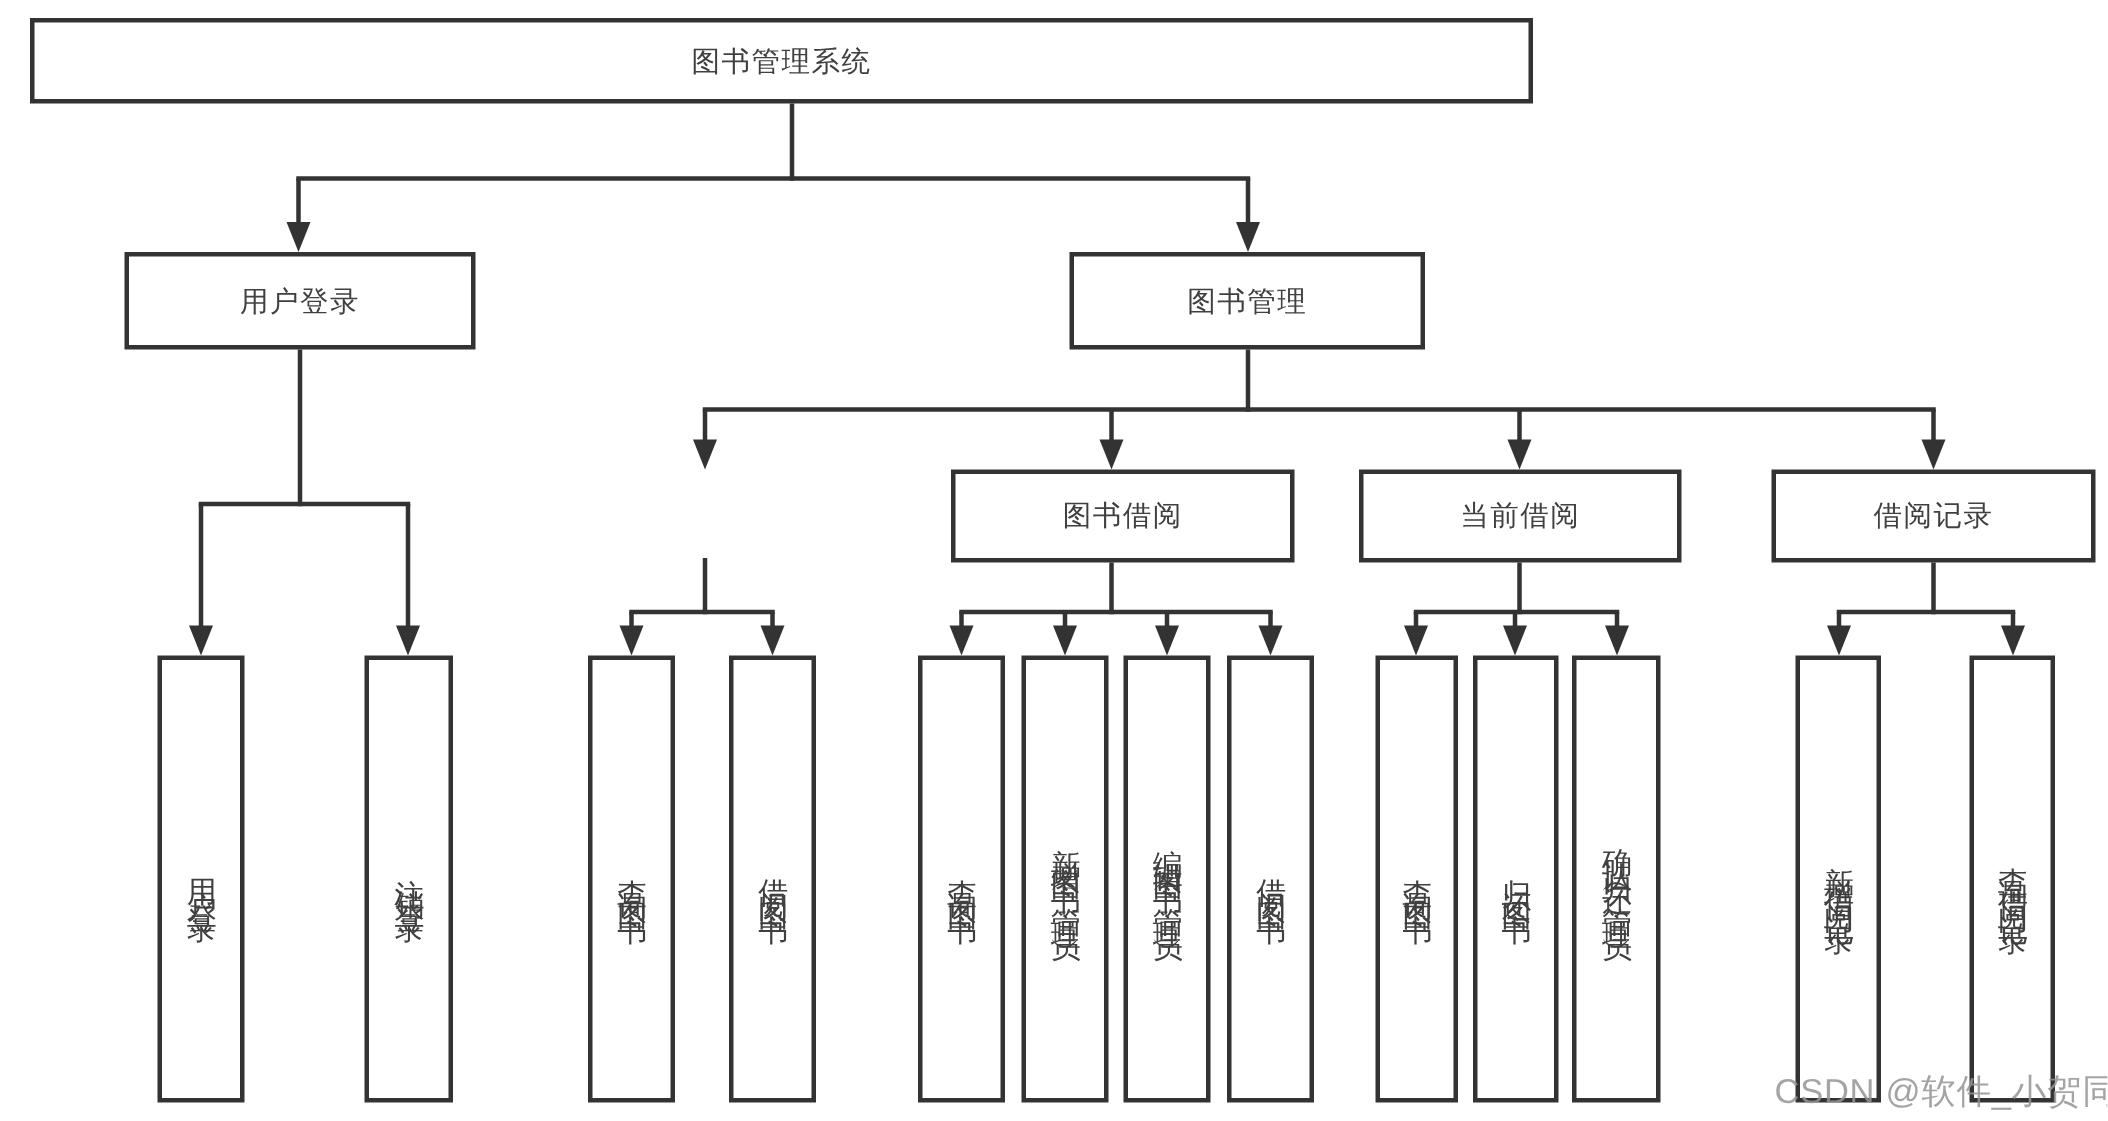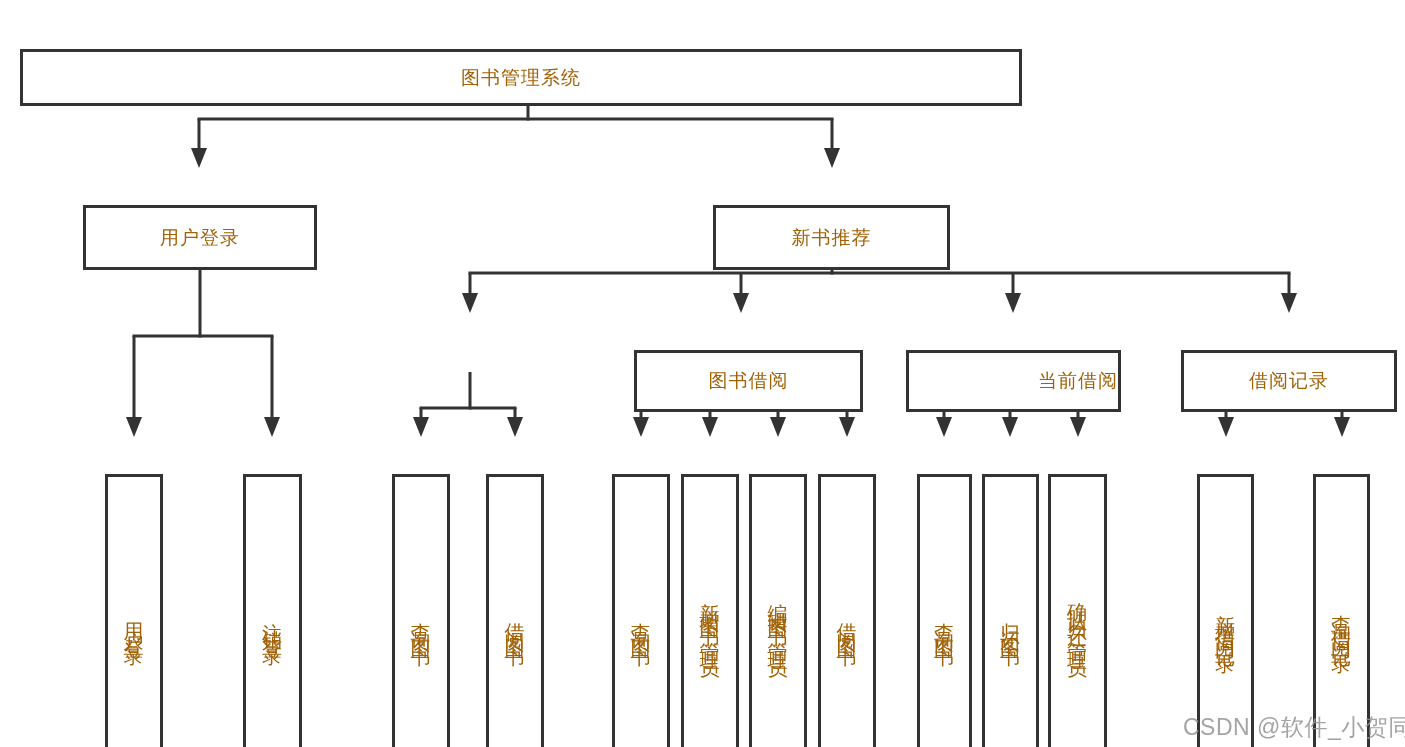--- a/index.html
+++ b/index.html
@@ -17,24 +17,23 @@
     width: 1405px; height: 747px;
   }
   .box {
     position: absolute;
     box-sizing: border-box;
     border: 3px solid #333333;
     background: #ffffff;
     display: flex;
     align-items: center;
     justify-content: center;
-    color: #a16207;
+    color: #404040;
     font-size: 19px;
     letter-spacing: 1px;
-    margin-top: 37px;
   }
   .vbox {
     font-size: 20px;
     letter-spacing: 0;
   }
   .vbox .vtext {
     writing-mode: vertical-rl;
     text-orientation: mixed;
     letter-spacing: 8px;
     line-height: 1;
@@ -132,27 +131,27 @@
   </svg>
 
   <div class="box" style="left:20px; top:12px; width:1002px; height:57px;">
     <span>图书管理系统</span>
   </div>
 
   <div class="box" style="left:83px; top:168px; width:234px; height:65px;">
     <span>用户登录</span>
   </div>
   <div class="box" style="left:713px; top:168px; width:237px; height:65px;">
-    <span>新书推荐</span>
+    <span>图书管理</span>
   </div>
 
   <div class="box" style="left:634px; top:313px; width:229px; height:62px;align-items:center;">
     <span>图书借阅</span>
   </div>
-  <div class="box" style="left:906px; top:313px; width:215px; height:62px;justify-content:flex-end;">
+  <div class="box" style="left:906px; top:313px; width:215px; height:62px;">
     <span>当前借阅</span>
   </div>
   <div class="box" style="left:1181px; top:313px; width:216px; height:62px;">
     <span>借阅记录</span>
   </div>
 
   <div class="box vbox" style="left:105px; top:437px; width:58px; height:298px;">
     <span class="vtext">用户登录</span>
   </div>
   <div class="box vbox" style="left:243px; top:437px; width:59px; height:298px;">

